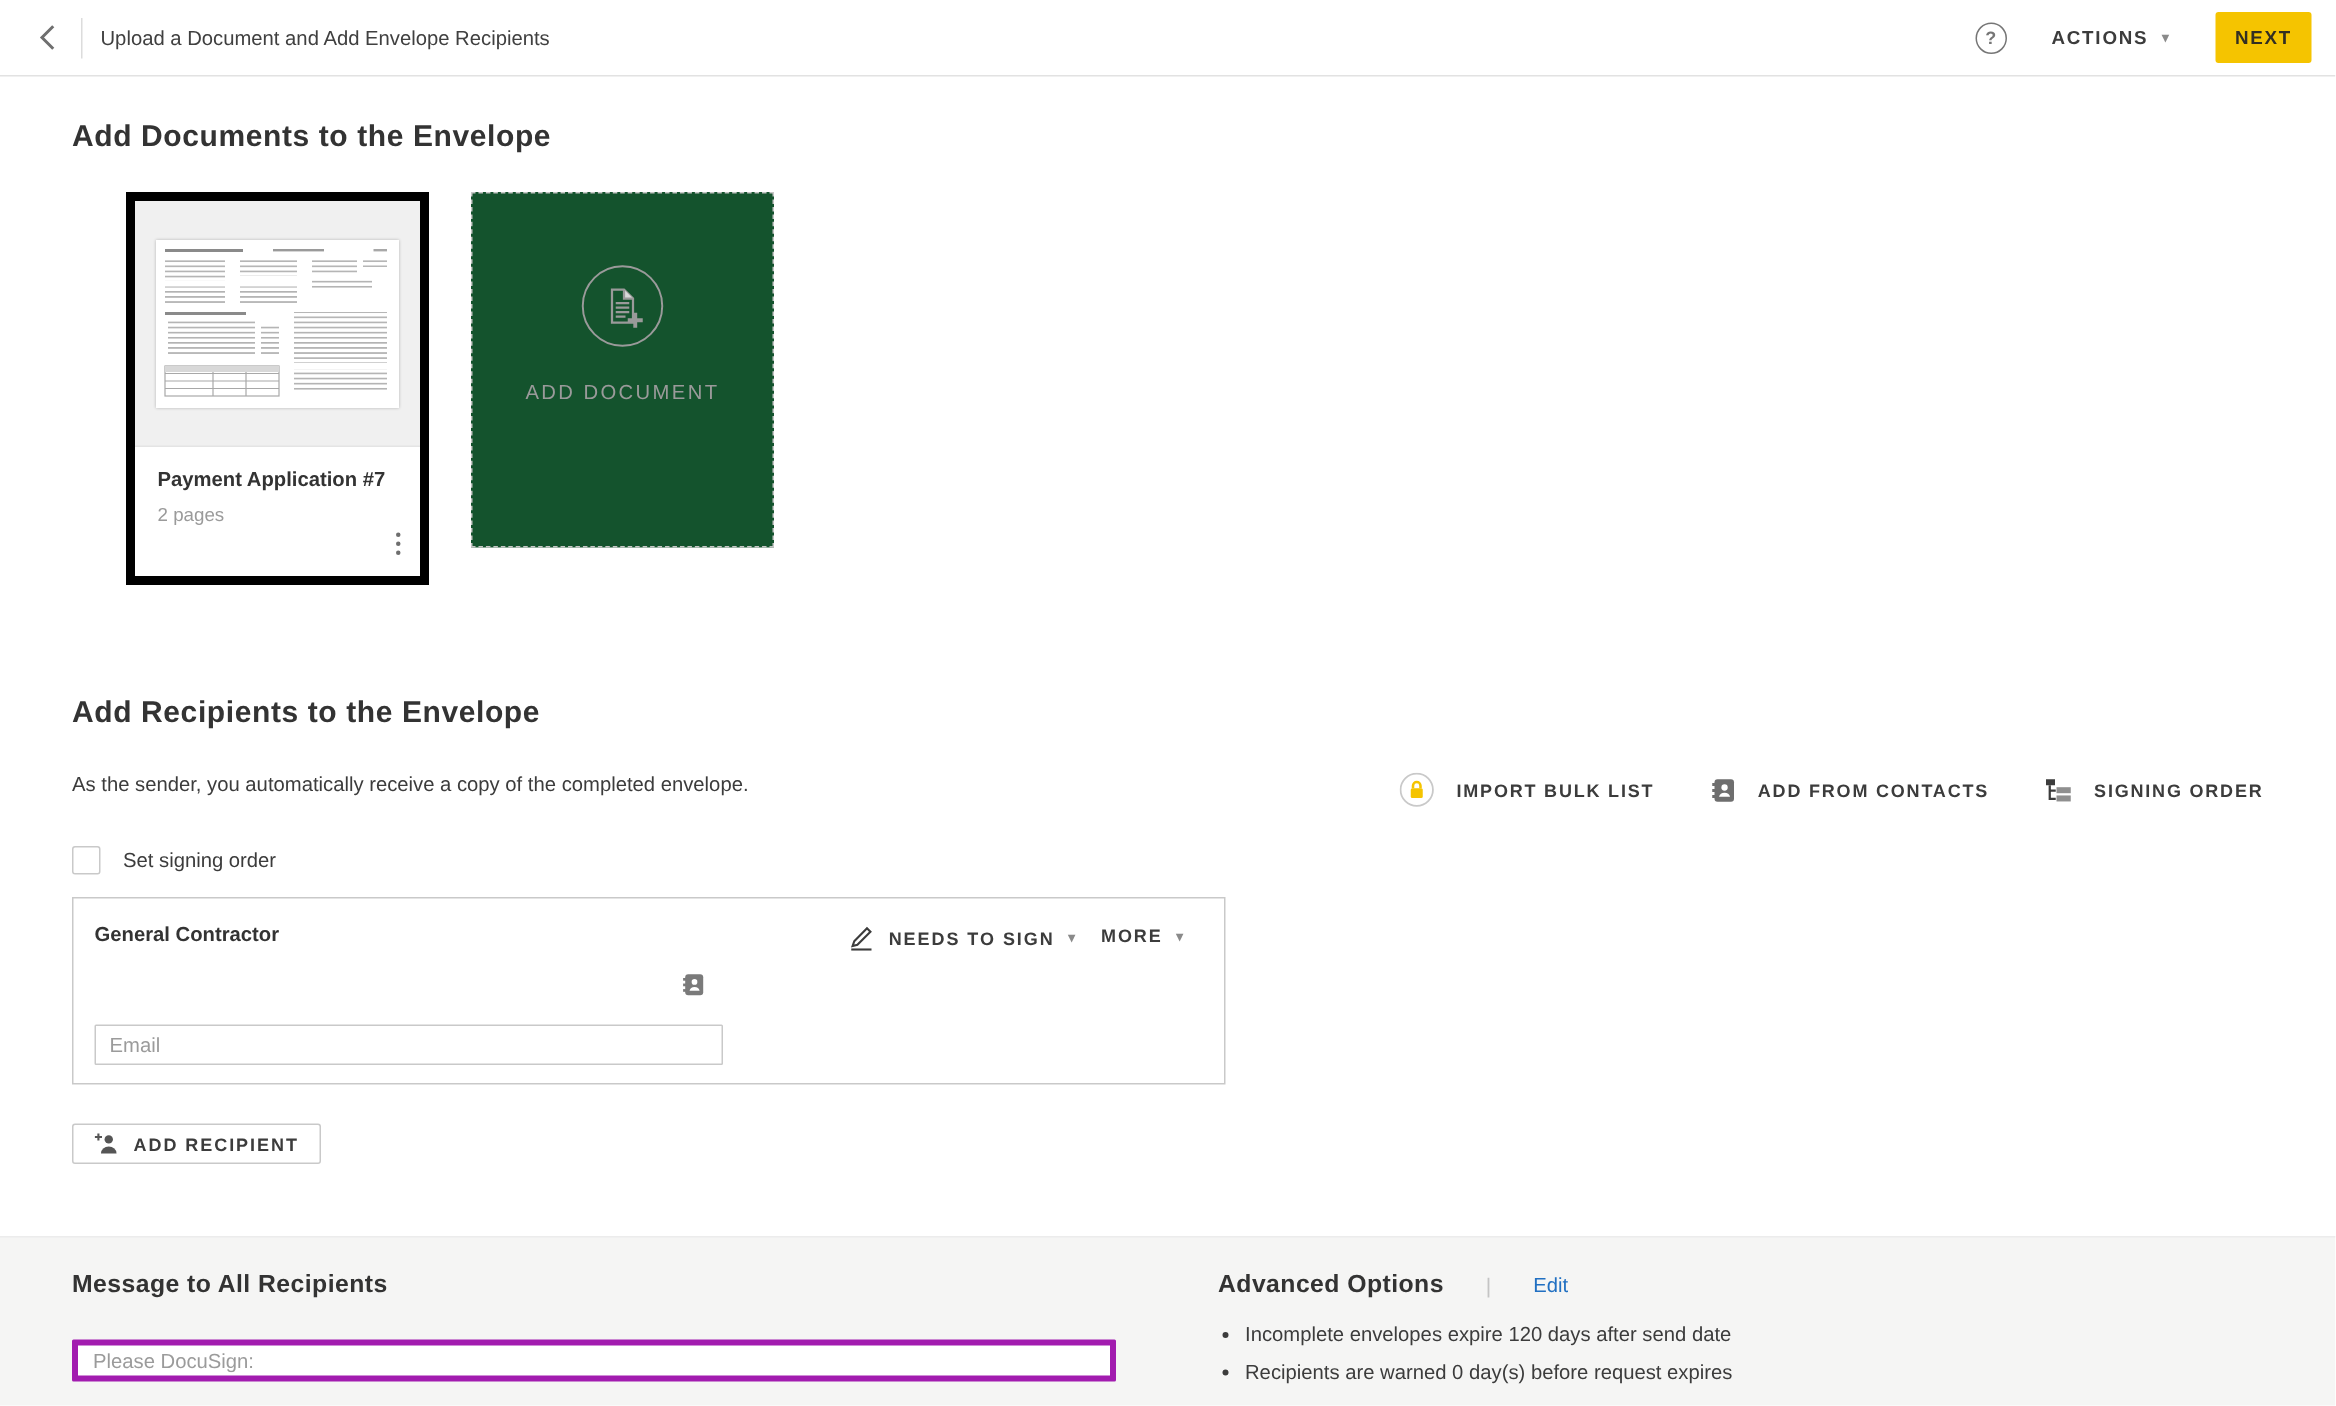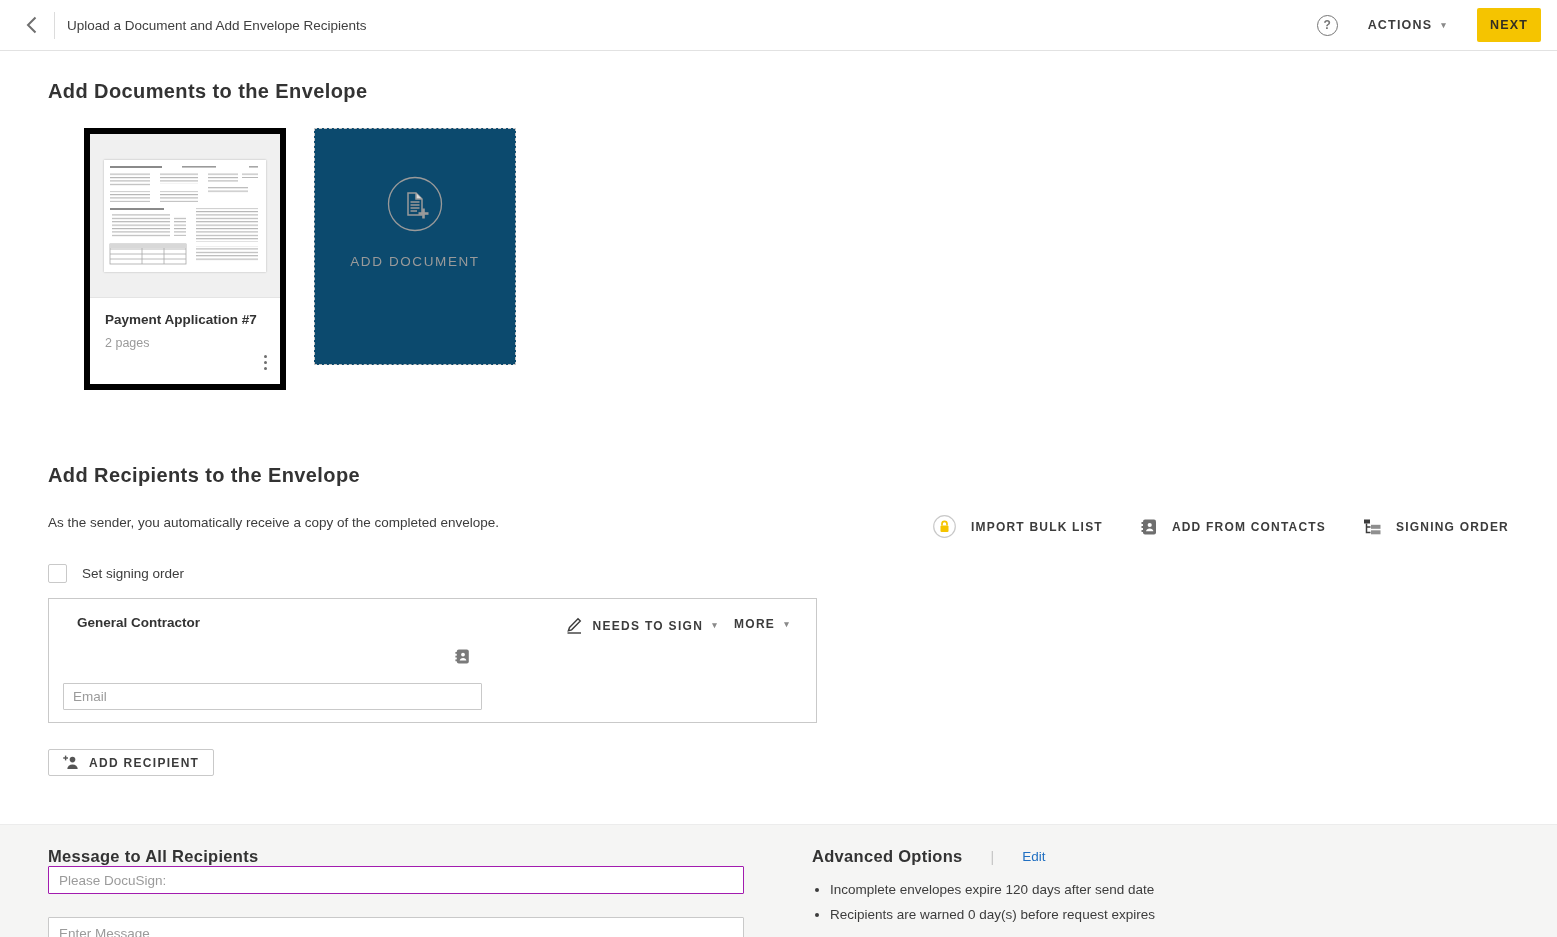--- a/index.html
+++ b/index.html
@@ -45,59 +45,59 @@
   .doc-card { width: 202px; height: 262px; border: 6px solid #000000; background: #fff; position: relative; cursor: pointer; margin-left: 36px; }
   .doc-thumb-area { height: 164px; background: #f0f0f0; border-bottom: 1px solid #e4e4e4; display: flex; align-items: center; justify-content: center; }
   .doc-page { width: 162px; height: 112px; background: #fff; box-shadow: 0 0 2px rgba(0,0,0,.25); }
   .doc-info { padding: 14px 15px 0 15px; }
   .doc-title { font-size: 13.5px; font-weight: 700; color: #333; }
   .doc-pages { font-size: 12.5px; color: #9a9a9a; margin-top: 9px; }
   .kebab { position: absolute; right: 13px; bottom: 14px; display: flex; flex-direction: column; gap: 2.5px; cursor: pointer; background: none; border: none; }
   .kebab i { width: 3.5px; height: 3.5px; border-radius: 50%; background: #6e6e6e; display: block; }
 
   .add-doc-box {
-    width: 202px; height: 237px; border: 1px dashed #c6c6c6; background: #0c4a6e;
+    width: 202px; height: 237px; border: 1px dashed #c6c6c6; background: #14532d;
     display: flex; flex-direction: column; align-items: center; justify-content: center;
     cursor: pointer; padding-bottom: 48px;
   }
   .add-doc-label { margin-top: 22px; font-size: 13.5px; color: #9a9a9a; letter-spacing: 1.6px; }
 
   
   .h-recips { margin-top: 74px; }
   .recips-subrow { display: flex; align-items: flex-start; margin-top: 28px; }
   .recips-subtext { font-size: 13.5px; color: #3c3c3c; }
   .recips-toolbar { margin-left: auto; display: flex; align-items: center; gap: 38px; }
   .tb-item { display: flex; align-items: center; gap: 15px; background: none; border: none; cursor: pointer;
     font-size: 12px; font-weight: 700; letter-spacing: 1.2px; color: #3c3c3c; font-family: "Liberation Sans", sans-serif; }
 
   .checkbox-row { display: flex; align-items: center; gap: 15px; margin-top: 26px; }
   .checkbox { width: 19px; height: 19px; border: 1px solid #c9c9c9; border-radius: 2px; background: #fff; cursor: pointer; display:inline-block; }
   .checkbox-label { font-size: 13.5px; color: #3c3c3c; }
 
   .recipient-card { width: 769px; height: 125px; border: 1px solid #c9c9c9; margin-top: 15px; position: relative; background: #fff; }
-  .role-label { position: absolute; left: 28px; top: 16px; font-size: 13.5px; font-weight: 700; color: #333; }
+  .role-label { position: absolute; left: 14px; top: 16px; font-size: 13.5px; font-weight: 700; color: #333; }
   .r-input { position: absolute; left: 14px; width: 419px; height: 27px; border: 1px solid #c9c9c9; border-radius: 1px;
     font-size: 13.5px; color: #3c3c3c; padding: 0 30px 0 9px; font-family: "Liberation Sans", sans-serif; }
   .r-input::placeholder { color: #9b9b9b; }
   .name-input { top: 44px; }
   .email-input { top: 84px; }
   .name-contact-icon { position: absolute; left: 406px; top: 50px; cursor: pointer; background:none; border:none; padding:0; }
   .card-actions { position: absolute; top: 18px; right: 26px; display: flex; align-items: flex-start; gap: 16px; }
   .drop-btn { display: flex; align-items: center; gap: 9px; background: none; border: none; cursor: pointer;
     font-size: 12px; font-weight: 700; letter-spacing: 1.3px; color: #3c3c3c; font-family: "Liberation Sans", sans-serif; }
 
   .add-recipient-btn { margin-top: 26px; height: 27px; padding: 0 14px; background: #fff; border: 1px solid #c9c9c9; border-radius: 2px;
     display: inline-flex; align-items: center; gap: 9px; cursor: pointer;
     font-size: 12px; font-weight: 700; letter-spacing: 1.3px; color: #3c3c3c; font-family: "Liberation Sans", sans-serif; }
 
   
   .bottom-band { margin-top: 48px; background: #f5f5f4; border-top: 1px solid #ececec; min-height: 180px; padding: 22px 48px 0 48px; display: flex; }
   .msg-col { width: 696px; }
   .band-heading { font-size: 16.5px; font-weight: 700; color: #333; letter-spacing: 0.3px; }
-  .subject-input { width: 100%; height: 28px; border: 1px solid #a21caf; border-radius: 1px; padding: 0 10px;
+  .subject-input { margin-top: 27px; width: 100%; height: 28px; border: 4px solid #a21caf; border-radius: 1px; padding: 0 10px;
     font-size: 13.5px; color: #3c3c3c; font-family: "Liberation Sans", sans-serif; }
   .subject-input::placeholder { color: #9b9b9b; }
   .message-textarea { margin-top: 23px; width: 100%; height: 120px; border: 1px solid #c9c9c9; border-radius: 1px; padding: 8px 10px;
     font-size: 13.5px; color: #3c3c3c; resize: none; font-family: "Liberation Sans", sans-serif; }
   .message-textarea::placeholder { color: #9b9b9b; }
 
   .adv-col { margin-left: 68px; }
   .adv-head-row { display: flex; align-items: center; gap: 28px; }
   .adv-sep { color: #c4c4c4; font-size: 14px; }
   .edit-link { color: #2170C2; font-size: 13.5px; text-decoration: none; cursor: pointer; }

